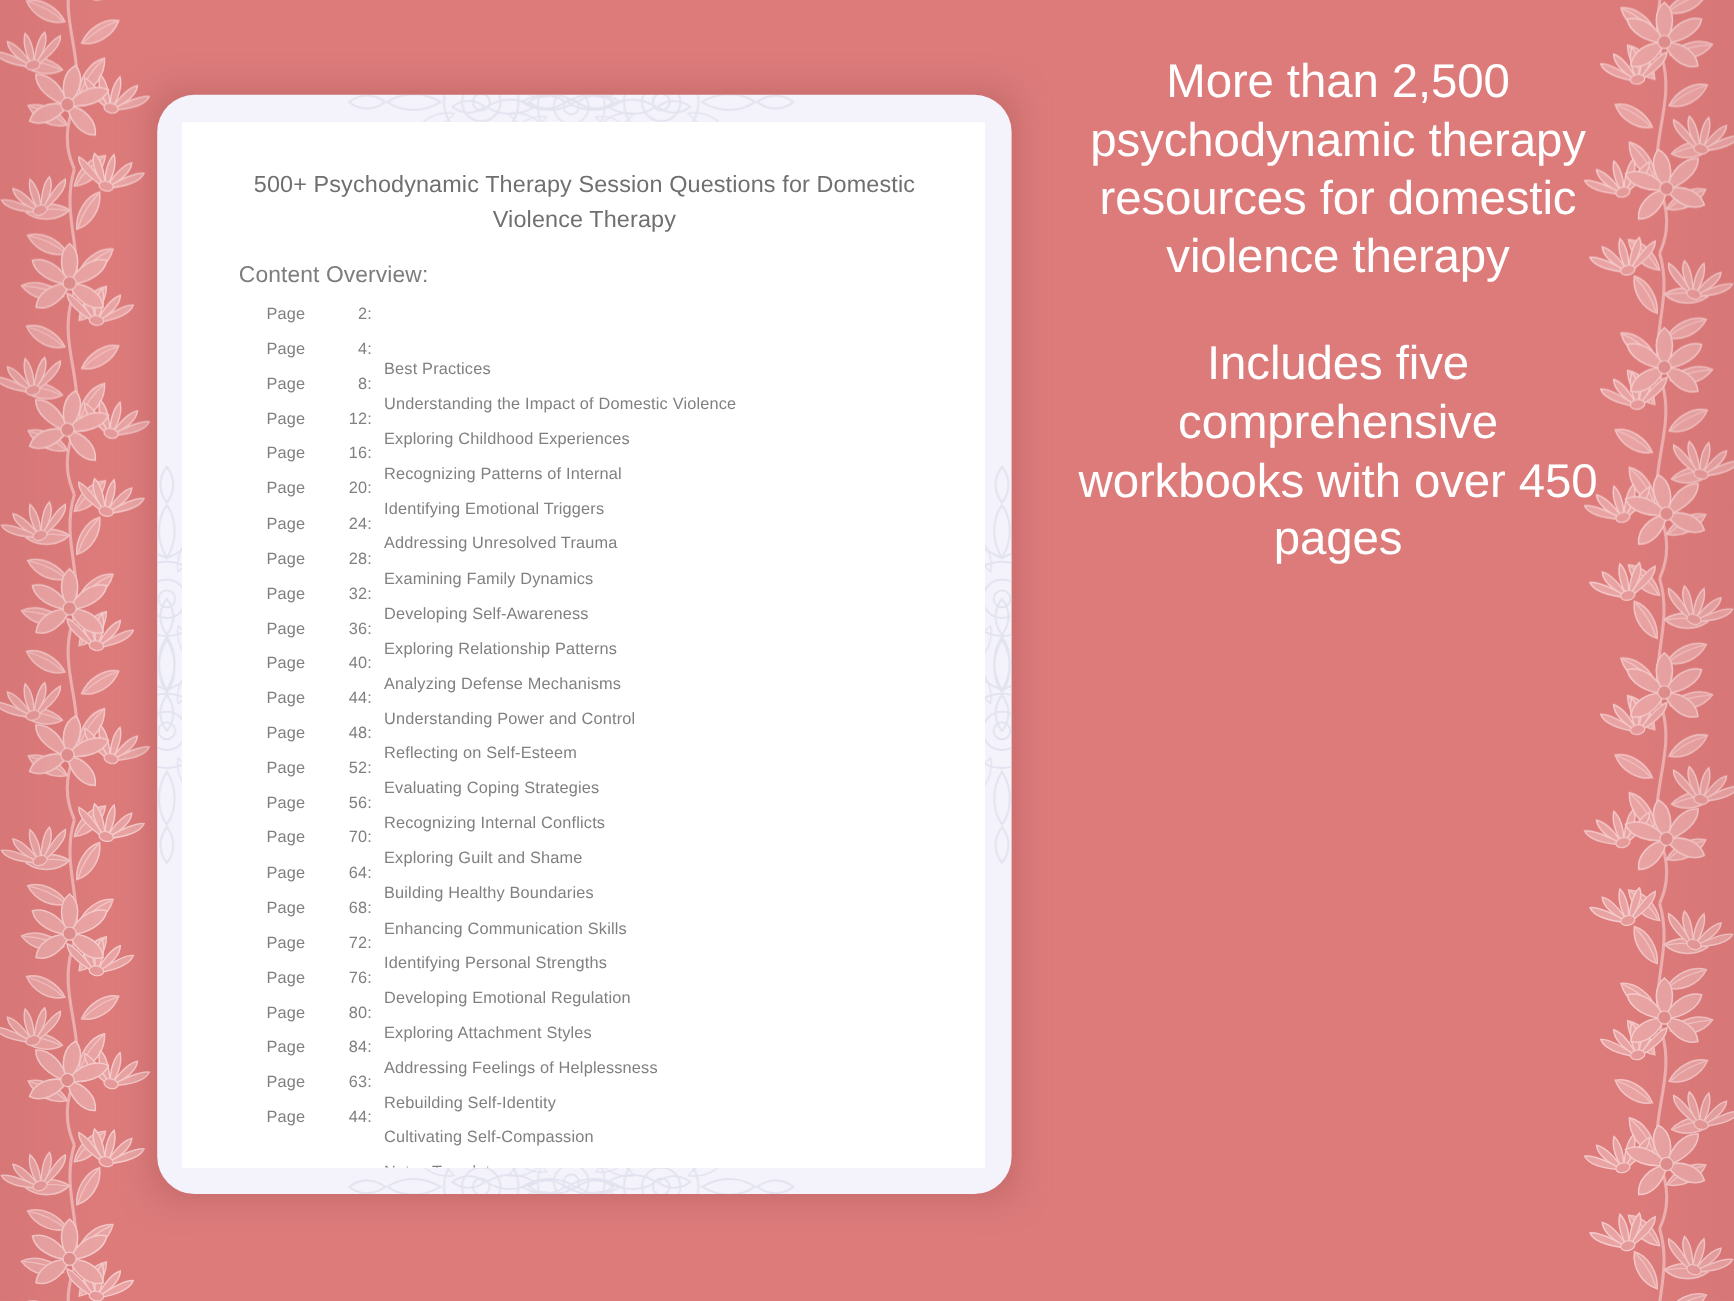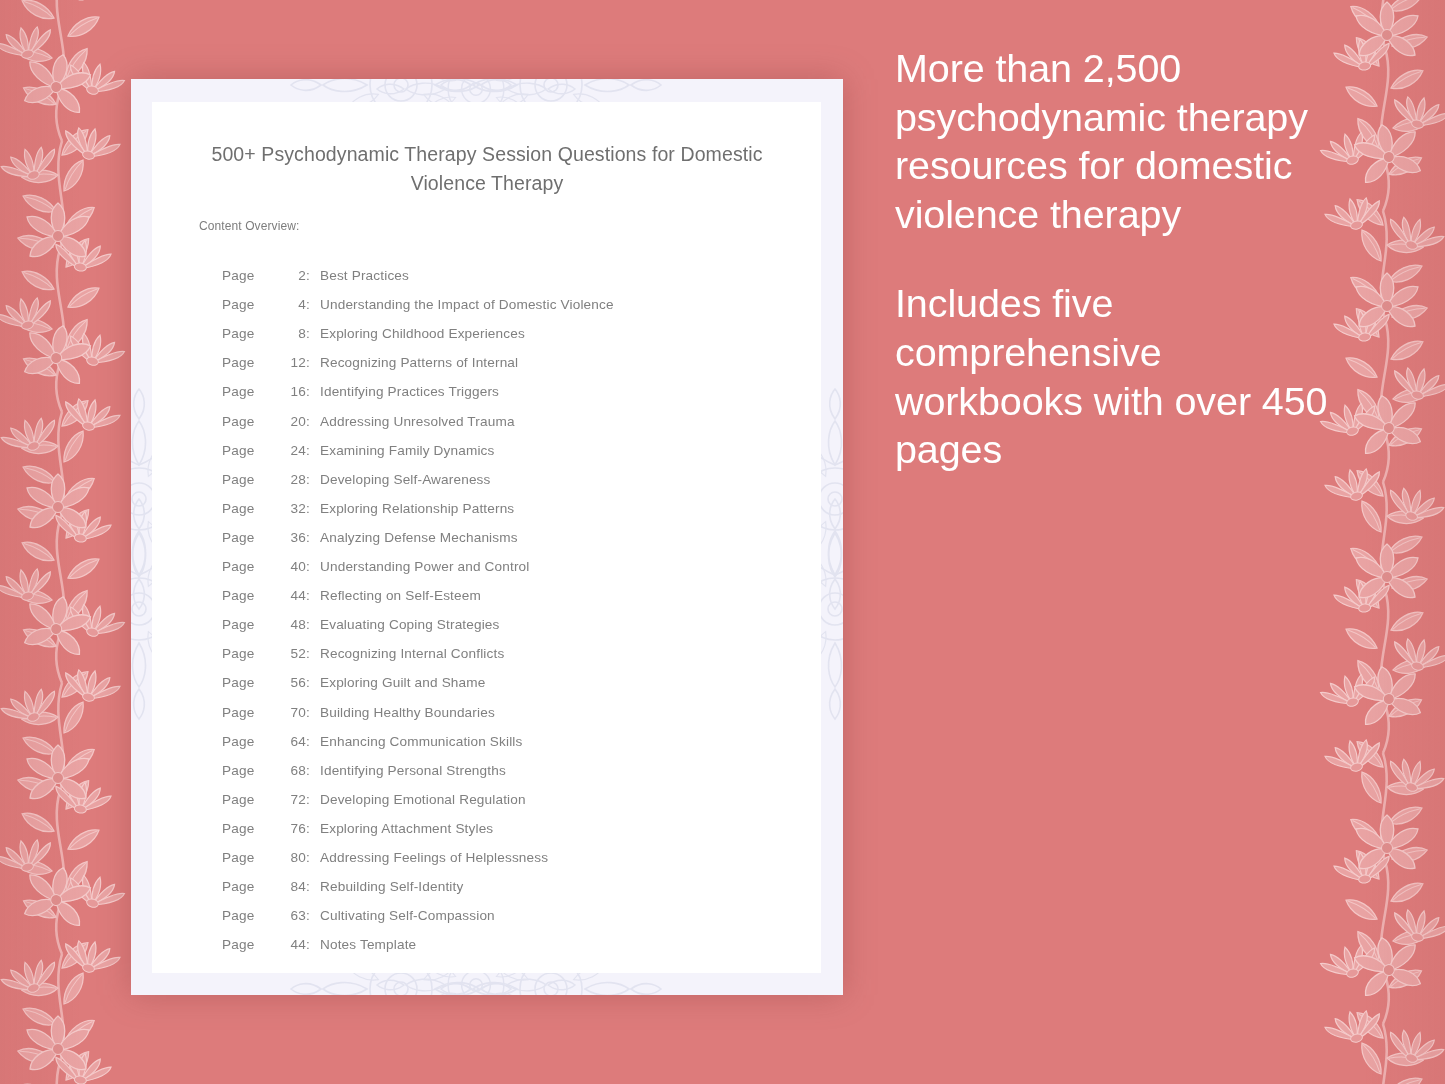--- a/index.html
+++ b/index.html
@@ -57,20 +57,21 @@
     border-radius: 2px;
   }
   .doc-card {
     position: absolute;
     left: 131px;
     top: 79px;
     width: 712px;
     height: 916px;
     background: #f4f3fb;
     overflow: hidden;
+    border-radius: 31px;
   }
   .mandala-layer {
     position: absolute;
     inset: 0;
     pointer-events: none;
     opacity: 0.55;
   }
   .doc-page {
     position: absolute;
     left: 21px;
@@ -90,33 +91,33 @@
     font-size: 19.5px;
     line-height: 29px;
     color: #6f6f6f;
     font-weight: 400;
     letter-spacing: 0.1px;
   }
   .overview-label {
     position: absolute;
     left: 47px;
     top: 117px;
-    font-size: 12px;
+    font-size: 19px;
     color: #7d7d7d;
     letter-spacing: 0.1px;
   }
   .toc {
     position: absolute;
     left: 70px;
     top: 152px;
     width: 580px;
   }
   .toc-row {
     display: flex;
-    align-items: flex-end;
+    align-items: flex-start;
     height: 29.1px;
     font-size: 13.6px;
     color: #808080;
     letter-spacing: 0.15px;
     white-space: nowrap;
   }
   .toc-page {
     display: inline-block;
     width: 63px;
     text-align: left;
@@ -140,20 +141,21 @@
     top: 44px;
     width: 440px;
   }
   .mk-block {
     color: #ffffff;
     font-size: 39.5px;
     line-height: 48.6px;
     font-weight: 400;
     letter-spacing: -0.1px;
     margin-bottom: 41px;
+    text-align: center;
   }
   .mk-block:last-child { margin-bottom: 0; }
 </style>
 </head>
 <body>
 
 <div class="floral-border left">
   <svg width="135" height="1084" viewBox="0 0 135 1084" xmlns="http://www.w3.org/2000/svg" aria-hidden="true">
     <defs>
       <g id="leaf">
@@ -307,21 +309,21 @@
         <div class="toc-row">
           <span class="toc-page">Page</span>
           <span class="toc-num">12</span>
           <span class="toc-colon">:</span>
           <span class="toc-title">Recognizing Patterns of Internal</span>
         </div>
         <div class="toc-row">
           <span class="toc-page">Page</span>
           <span class="toc-num">16</span>
           <span class="toc-colon">:</span>
-          <span class="toc-title">Identifying Practices Triggers</span>
+          <span class="toc-title">Identifying Emotional Triggers</span>
         </div>
         <div class="toc-row">
           <span class="toc-page">Page</span>
           <span class="toc-num">20</span>
           <span class="toc-colon">:</span>
           <span class="toc-title">Addressing Unresolved Trauma</span>
         </div>
         <div class="toc-row">
           <span class="toc-page">Page</span>
           <span class="toc-num">24</span>

